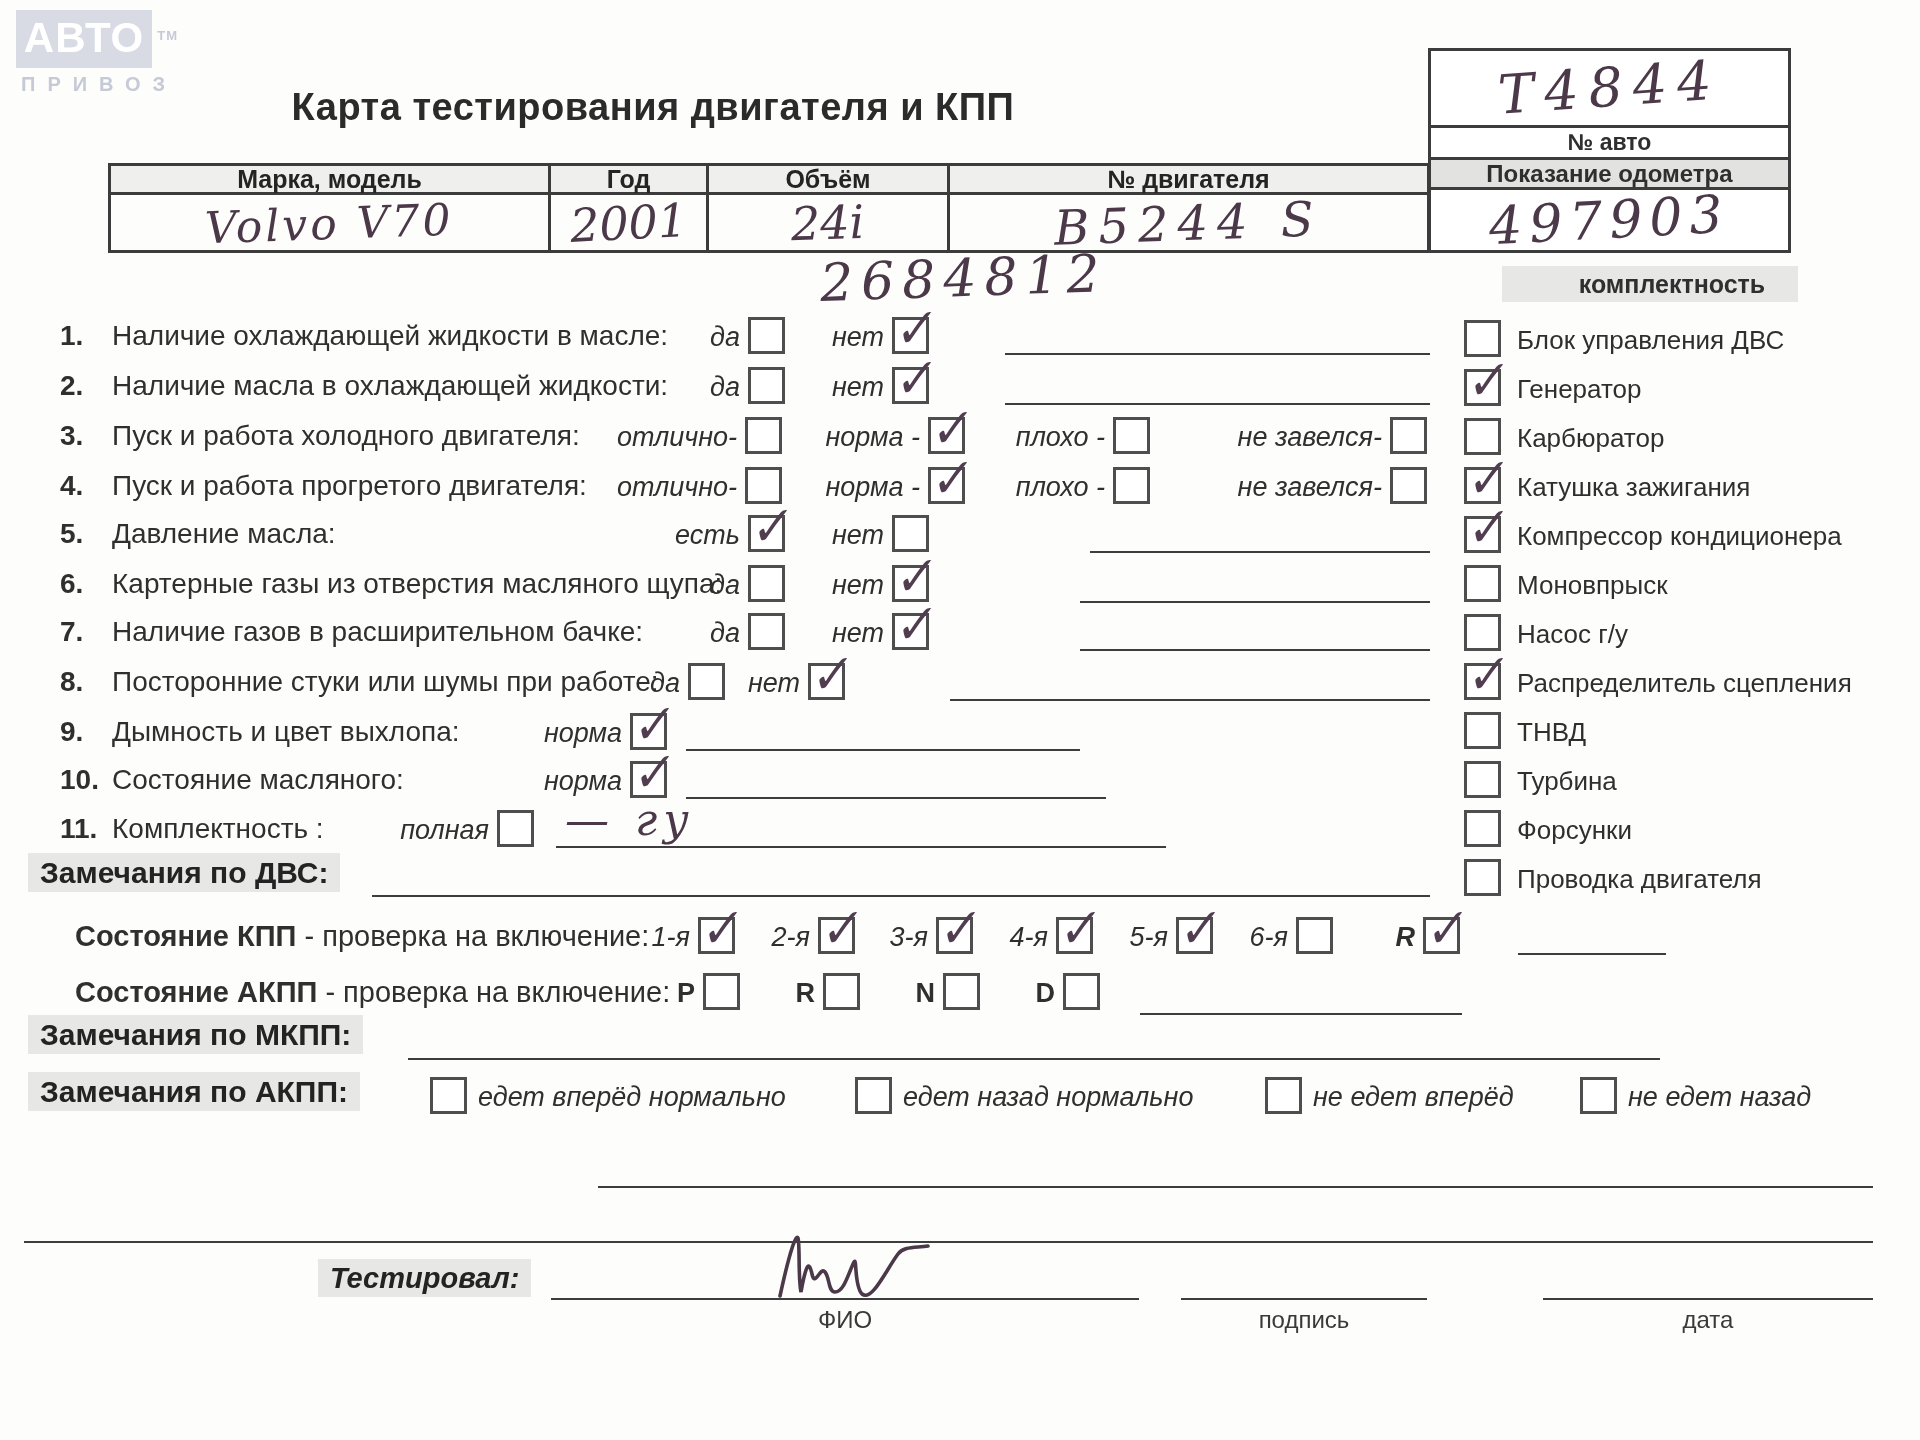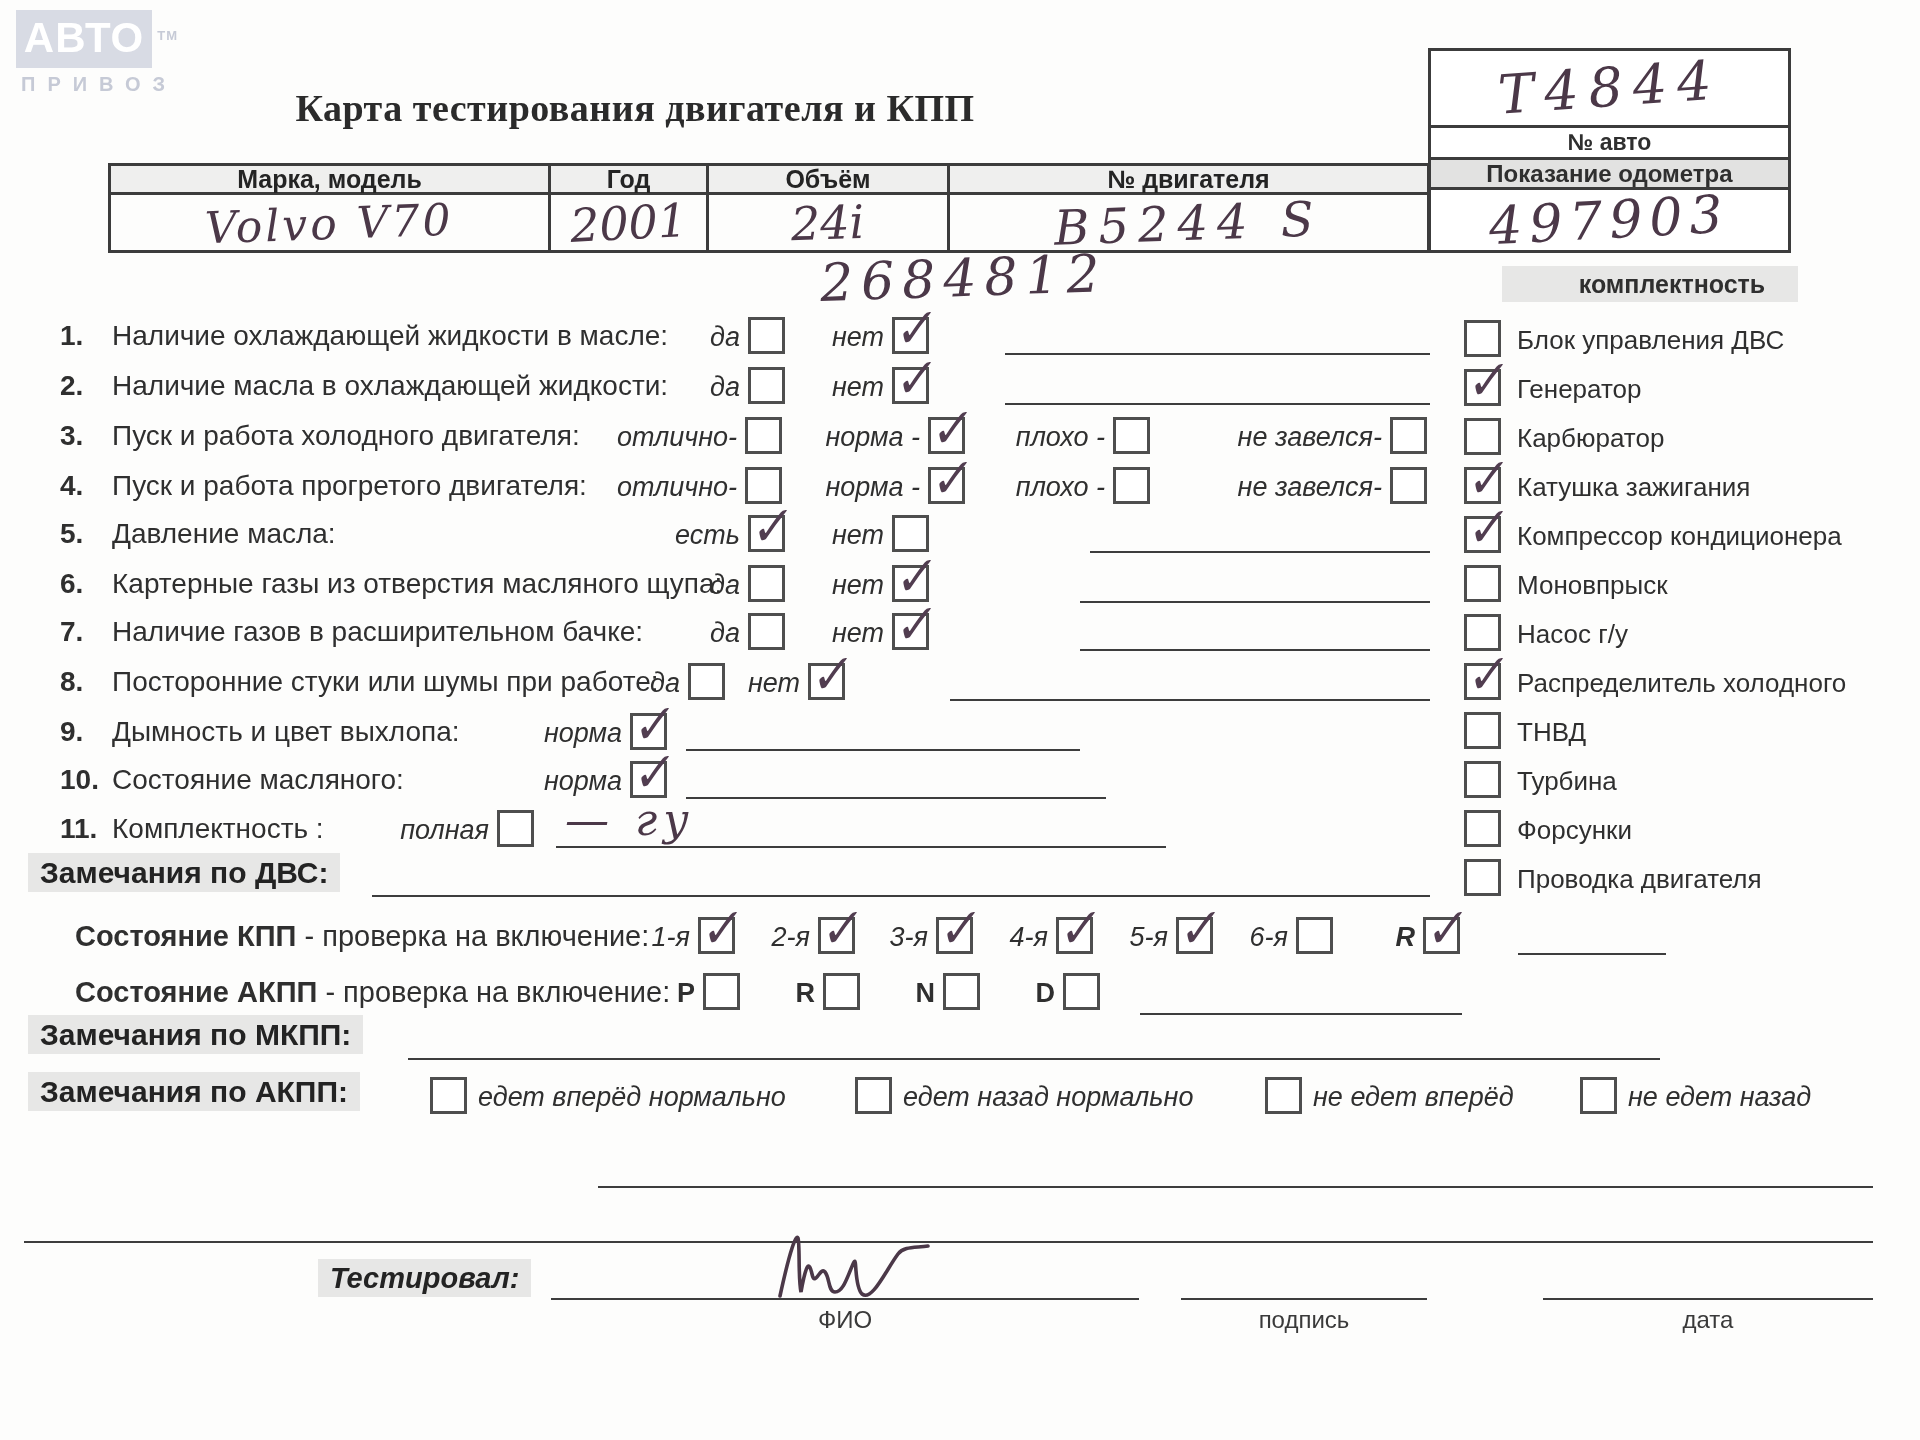--- a/index.html
+++ b/index.html
@@ -6,22 +6,22 @@
   body { background:#e9e9e9; font-family:"Liberation Sans", sans-serif; color:#2f2f2f; }
   .page { position:relative; width:1920px; height:1440px; background:#fdfdfc; overflow:hidden; margin:0 auto; }
 
   
   .logo { position:absolute; left:16px; top:10px; width:136px; }
   .logobox { position:relative; height:58px; background:#d8dbe4; color:#ffffff; font-weight:bold;
              font-size:42px; letter-spacing:1px; text-align:center; line-height:56px; }
   .logotm { position:absolute; right:-26px; top:-2px; font-size:13px; color:#c6cad6; font-weight:bold; }
   .logosub { margin-top:5px; color:#c6cad6; font-size:20px; font-weight:bold; letter-spacing:12px; padding-left:5px; white-space:nowrap; }
 
-  .title { position:absolute; left:0; top:86px; width:1270px; text-align:center;
-           font-size:38px; font-weight:bold; color:#2b2b2b; letter-spacing:0.5px;font-family:Liberation Serif, serif; }
+  .title { position:absolute; left:18px; top:86px; width:1270px; text-align:center;
+           font-size:38px; font-weight:bold; color:#2b2b2b; letter-spacing:0.5px; }
 
   
   .vtable { position:absolute; left:108px; top:163px; width:1322px; height:90px; border:3px solid #3c3c3c; display:flex; flex-direction:column; }
   .vhead { display:flex; height:29px; border-bottom:3px solid #3c3c3c; background:#efefee; }
   .vhead .hc { display:flex; align-items:center; justify-content:center; font-weight:bold; font-size:25px; color:#242424; border-right:3px solid #3c3c3c; }
   .vbody { display:flex; flex:1; }
   .vbody .vc { display:flex; align-items:center; justify-content:center; border-right:3px solid #3c3c3c; }
   .cw0{width:440px;} .cw1{width:158px;} .cw2{width:241px;} .cw3{flex:1; border-right:none !important;}
 
   .hw { font-family:"DejaVu Serif", serif; font-style:italic; color:#4b3848; white-space:nowrap; }
@@ -140,21 +140,21 @@
   <div class="ritem" style="top:563px">
     <span class="cb"></span>
     <span class="rlab">Моновпрыск</span>
   </div>
   <div class="ritem" style="top:612px">
     <span class="cb"></span>
     <span class="rlab">Насос г/у</span>
   </div>
   <div class="ritem" style="top:661px">
     <span class="cb checked"></span>
-    <span class="rlab">Распределитель холодного</span>
+    <span class="rlab">Распределитель сцепления</span>
   </div>
   <div class="ritem" style="top:710px">
     <span class="cb"></span>
     <span class="rlab">ТНВД</span>
   </div>
   <div class="ritem" style="top:759px">
     <span class="cb"></span>
     <span class="rlab">Турбина</span>
   </div>
   <div class="ritem" style="top:808px">

